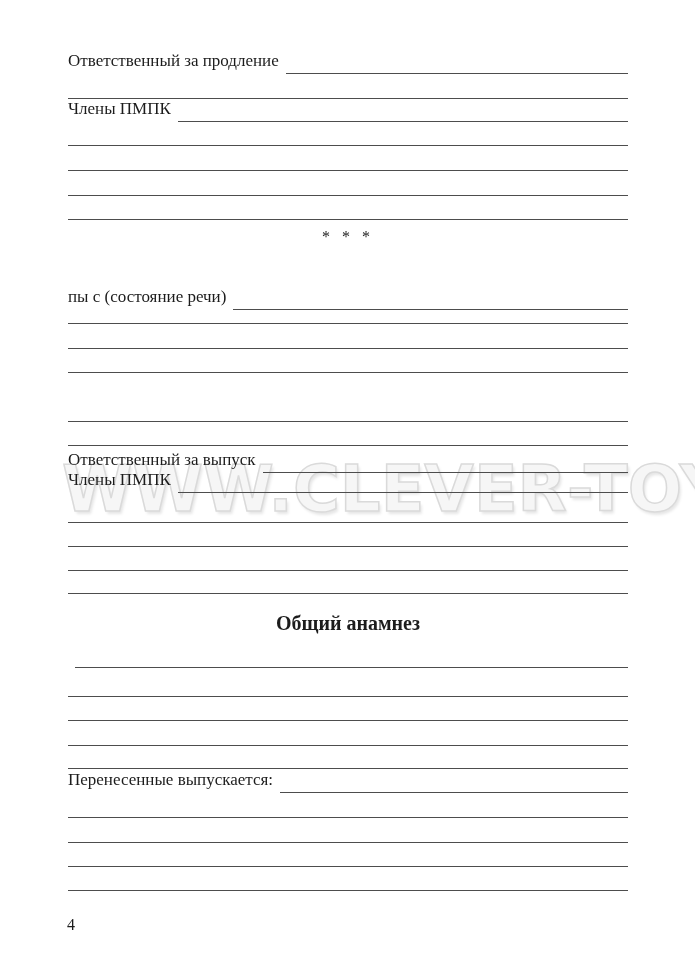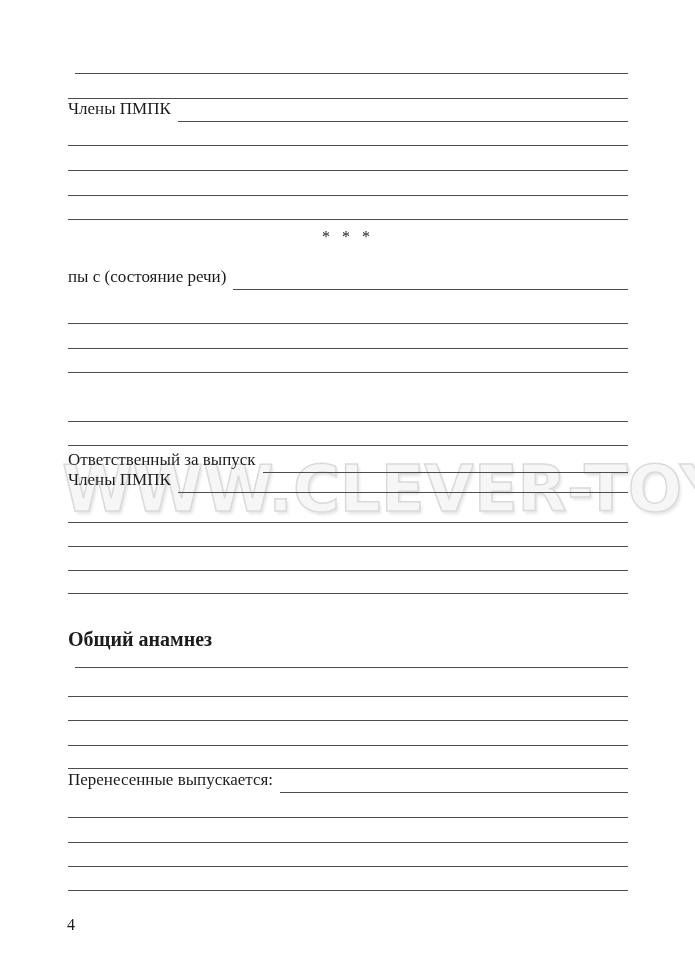--- a/index.html
+++ b/index.html
@@ -72,42 +72,42 @@
     width: 560px;
     text-align: center;
     font-size: 16px;
     letter-spacing: 4px;
     z-index: 1;
   }
   .heading {
     position: absolute;
     left: 68px;
     width: 560px;
-    text-align: left;
+    text-align: center;
     font-size: 20px;
     font-weight: bold;
     z-index: 1;
-    margin-top: 16px;
   }
   .page-number {
     position: absolute;
     left: 67px;
     top: 916px;
     font-size: 16px;
     z-index: 1;
   }
 </style>
 </head>
 <body>
 
 <div class="page">
 
   <div class="watermark">WWW.CLEVER-TOY.RU</div>
 
   <div class="row" style="top:48px">
+    <span class="label">Ответственный за продление</span>
     <span class="fill"></span>
   </div>
   <div class="row blank" style="top:73px">
       <span class="fill"></span>
     </div>
   <div class="row" style="top:96px">
     <span class="label">Члены ПМПК</span>
     <span class="fill"></span>
   </div>
   <div class="row blank" style="top:120px">
@@ -118,21 +118,21 @@
     </div>
   <div class="row blank" style="top:170px">
       <span class="fill"></span>
     </div>
   <div class="row blank" style="top:194px">
       <span class="fill"></span>
     </div>
 
   <div class="separator" style="top:228px">* * *</div>
 
-  <div class="row" style="top:264px">
+  <div class="row" style="top:284px">
     <span class="label">пы с (состояние речи)</span>
     <span class="fill"></span>
   </div>
   <div class="row blank" style="top:298px">
       <span class="fill"></span>
     </div>
   <div class="row blank" style="top:323px">
       <span class="fill"></span>
     </div>
   <div class="row blank" style="top:347px">

